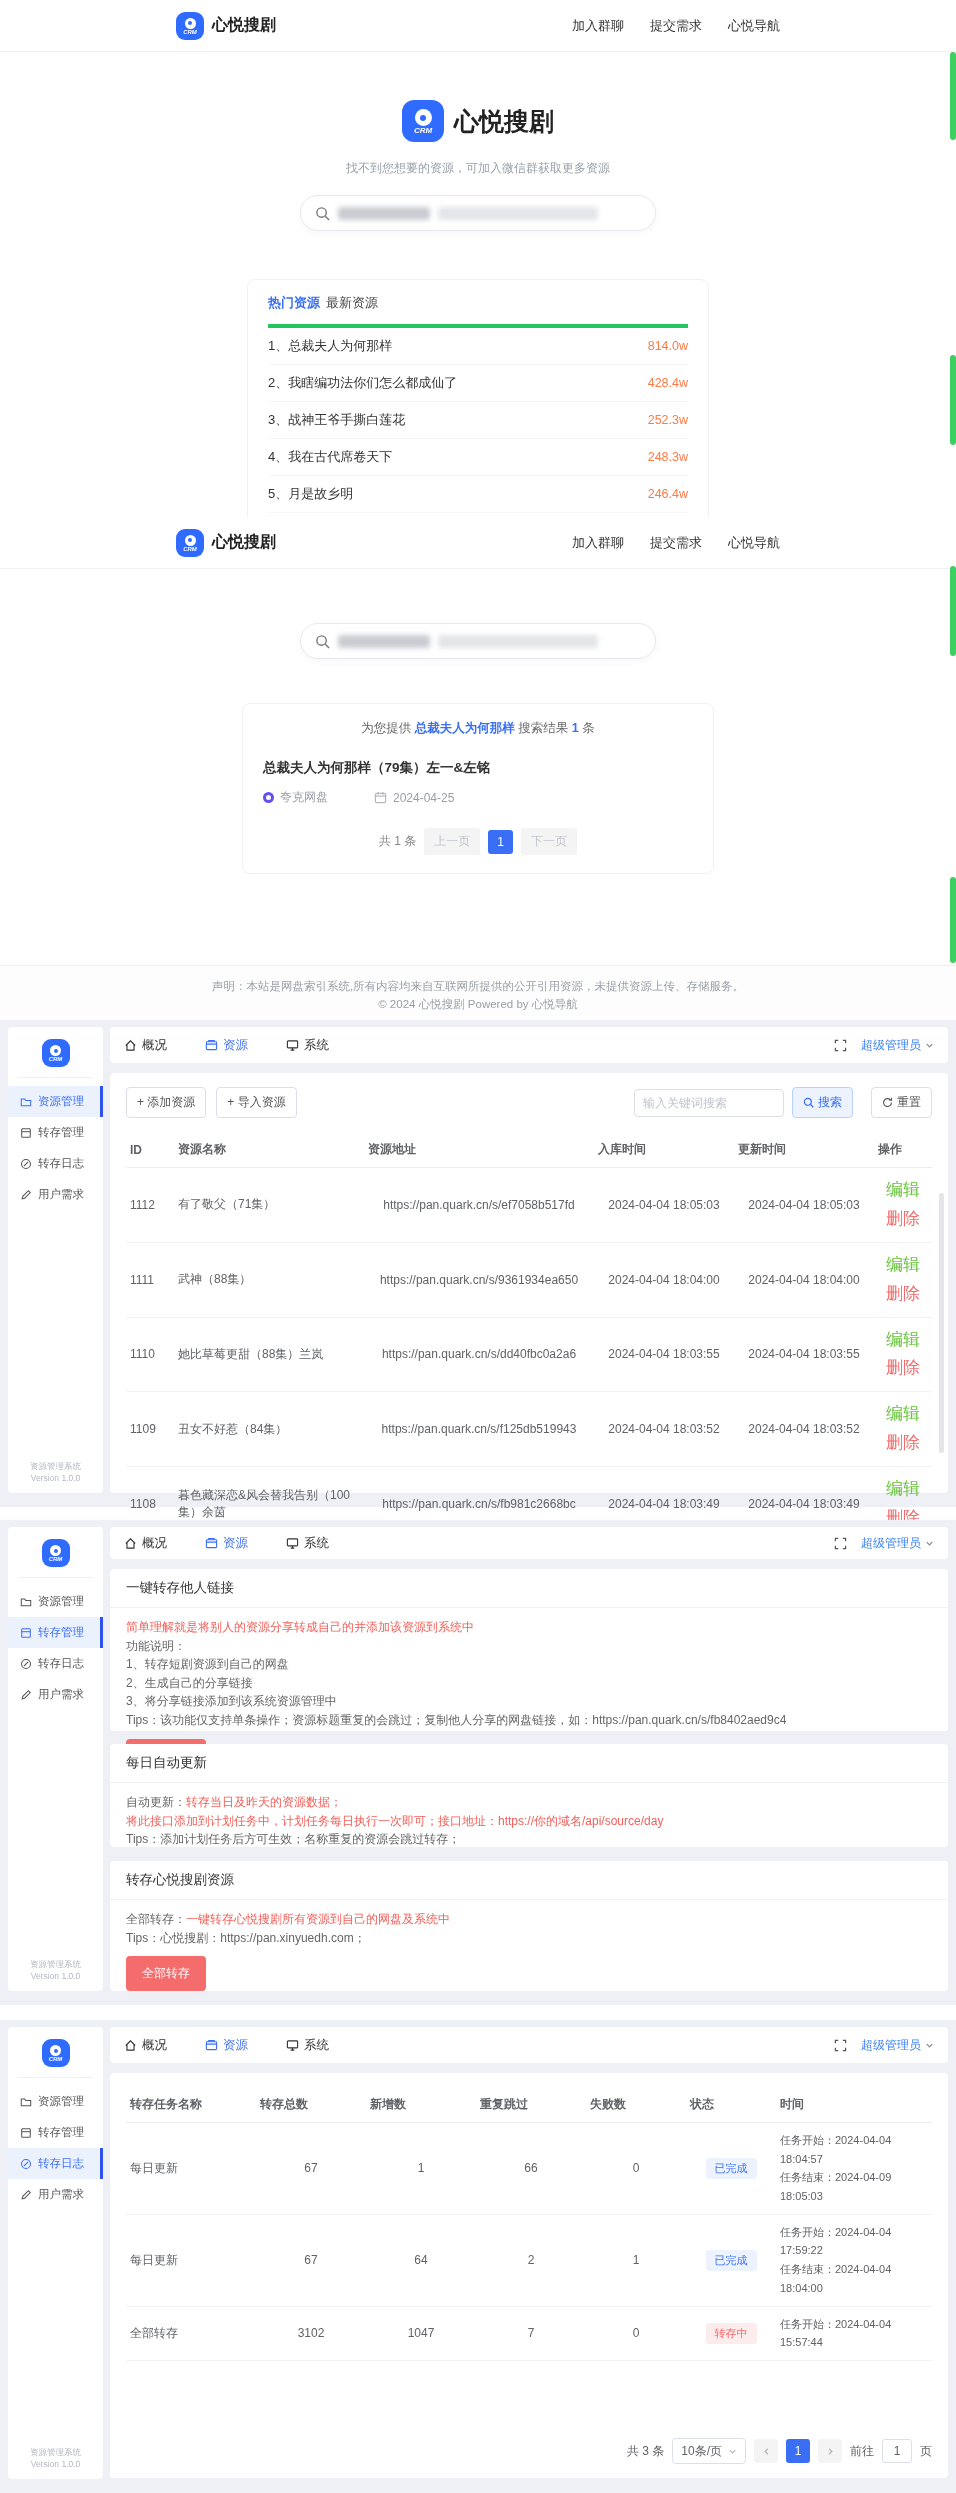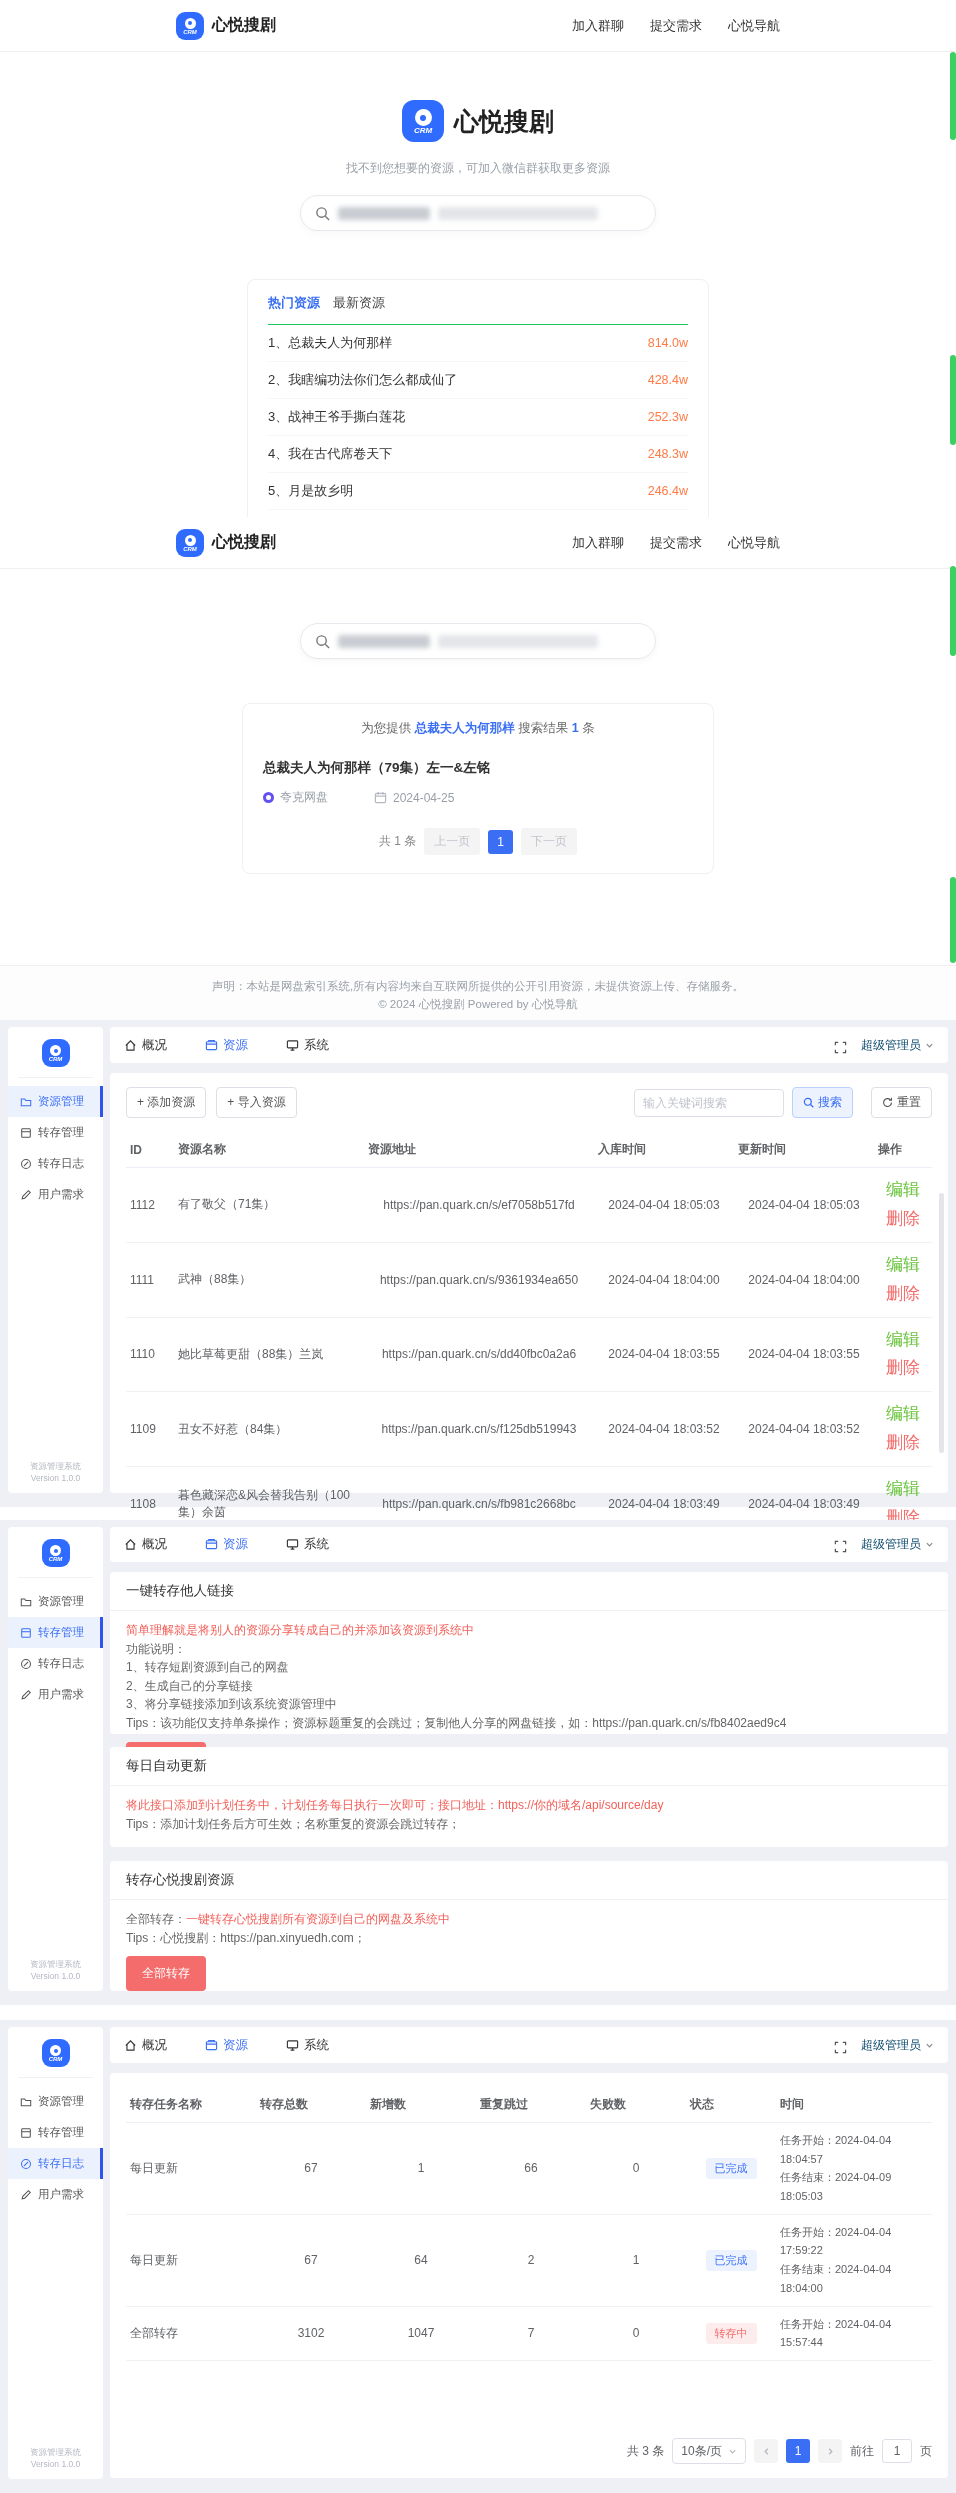--- a/index.html
+++ b/index.html
@@ -29,21 +29,21 @@
   .l-nav span{cursor:pointer}
   .hero{display:flex;flex-direction:column;align-items:center}
   .hero-title-row{display:flex;align-items:center;gap:10px;margin-top:48px}
   .hero-title{font-size:25px;font-weight:bold;color:#222}
   .hero-sub{margin-top:18px;font-size:12px;color:#9aa0a8}
   .search-pill{margin-top:18px;width:356px;height:36px;border:1px solid #e7e9ee;border-radius:18px;background:#fff;
     box-shadow:0 2px 8px rgba(0,0,0,.04);display:flex;align-items:center;padding:0 14px;gap:8px}
   .blur-blk{height:13px;border-radius:3px;background:#c9ccd2;filter:blur(2.5px)}
   .blur-blk.light{background:#e3e5e9}
   .hot-card{width:462px;margin:48px auto 0;border:1px solid #f0f0f0;border-radius:8px;background:#fff;padding:14px 20px 4px}
-  .hot-tabs{display:flex;gap:13px;font-size:13px;padding-bottom:12px;border-bottom:1px solid #22c55e}
+  .hot-tabs{display:flex;gap:6px;font-size:13px;padding-bottom:12px;border-bottom:4px solid #22c55e}
   .hot-tab.active{color:#3a6ff5;font-weight:bold}
   .hot-tab{color:#444;cursor:pointer}
   .hot-row{display:flex;justify-content:space-between;align-items:center;padding:9px 0;border-bottom:1px solid #f5f6f8;font-size:13px}
   .hot-row:last-child{border-bottom:none}
   .hot-title{color:#333}
   .hot-views{color:#ff7a45;font-weight:normal;font-size:12.5px}
   .scroll-thumb{position:absolute;right:0;width:6px;border-radius:3px;background:#3ecf63}
 
   
   .result-card{width:472px;margin:44px auto 0;border:1px solid #f0f0f0;border-radius:8px;background:#fff;padding:16px 20px 18px}
@@ -67,21 +67,21 @@
   .a-item{display:flex;align-items:center;gap:6px;font-size:11.5px;color:#555;padding:8px 0 8px 12px;position:relative;cursor:pointer}
   .a-item svg{flex-shrink:0}
   .a-item.active{background:#ecf1fe;color:#3a6ff5}
   .a-item.active:after{content:"";position:absolute;right:0;top:0;bottom:0;width:3px;background:#2f54eb}
   .a-side-foot{position:absolute;bottom:8px;left:0;right:0;text-align:center;font-size:8.5px;color:#b4b8c0;line-height:1.5}
   .a-main{flex:1;display:flex;flex-direction:column;min-width:0;padding-bottom:14px}
   .a-topbar{height:36px;background:#fff;border-radius:4px;display:flex;align-items:center;justify-content:space-between;padding:0 14px;margin-bottom:10px}
   .a-tabs{display:flex;gap:38px;font-size:12.5px;color:#333}
   .a-tab{display:flex;align-items:center;gap:5px;cursor:pointer}
   .a-tab.active{color:#3a6ff5}
-  .a-right{display:flex;align-items:flex-end;gap:14px;font-size:12px;color:#0c4a6e}
+  .a-right{display:flex;align-items:center;gap:14px;font-size:12px;color:#3b82f6}
   .a-user{display:flex;align-items:center;gap:4px;cursor:pointer}
   .a-card{background:#fff;border-radius:4px}
   .a-content{padding:14px 16px;display:flex;flex-direction:column}
 
   .toolbar{display:flex;align-items:center;margin-bottom:14px}
   .btn{border:1px solid #dcdfe6;background:#fff;border-radius:4px;font-size:12px;color:#555;padding:6px 10px;display:inline-flex;align-items:center;gap:4px;cursor:pointer}
   .btn+.btn{margin-left:10px}
   .toolbar-right{margin-left:auto;display:flex;align-items:center;gap:8px}
   .kw-input{width:150px;height:28px;border:1px solid #dcdfe6;border-radius:4px;font-size:12px;padding:0 8px;color:#333;outline:none}
   .kw-input::placeholder{color:#c0c4cc}
@@ -543,20 +543,21 @@
           <div class="dim">2、生成自己的分享链接</div>
           <div class="dim">3、将分享链接添加到该系统资源管理中</div>
           <div class="dim">Tips：该功能仅支持单条操作；资源标题重复的会跳过；复制他人分享的网盘链接，如：https://pan.quark.cn/s/fb8402aed9c4</div>
           <span class="btn-danger">立即转存</span>
         </div>
       </div>
 
       <div class="t-card" style="height:103px;margin-bottom:14px">
         <div class="t-title">每日自动更新</div>
         <div class="t-body">
+          <div><span class="dim">自动更新：</span><span class="red">转存当日及昨天的资源数据；</span></div>
           <div class="red">将此接口添加到计划任务中，计划任务每日执行一次即可；接口地址：https://你的域名/api/source/day</div>
           <div class="dim">Tips：添加计划任务后方可生效；名称重复的资源会跳过转存；</div>
         </div>
       </div>
 
       <div class="t-card" style="height:130px">
         <div class="t-title">转存心悦搜剧资源</div>
         <div class="t-body">
           <div><span class="dim">全部转存：</span><span class="red">一键转存心悦搜剧所有资源到自己的网盘及系统中</span></div>
           <div class="dim">Tips：心悦搜剧：https://pan.xinyuedh.com；</div>

